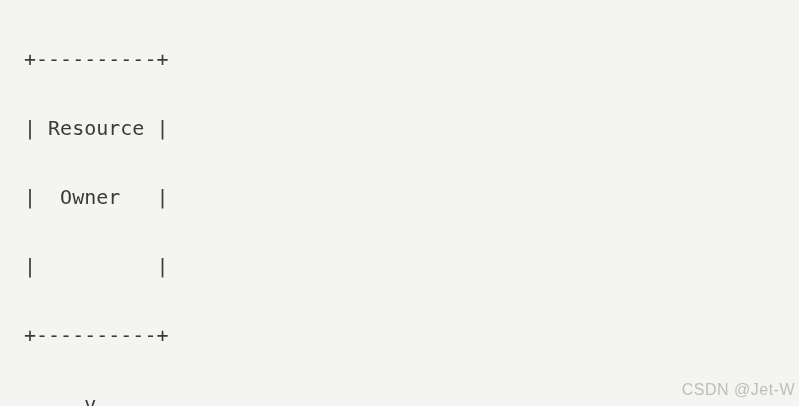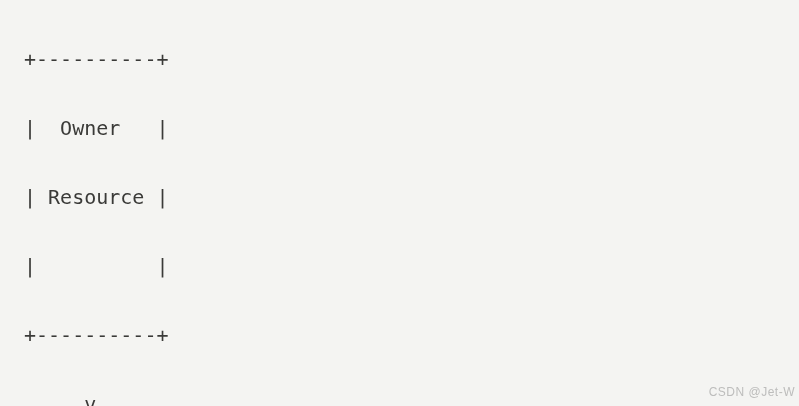--- a/index.html
+++ b/index.html
@@ -27,32 +27,32 @@
   .diagram .line {
     height: 23px;
     white-space: pre;
   }
   .watermark {
     position: absolute;
     right: 4px;
     bottom: 7px;
     z-index: 0;
     font-family: "Liberation Sans", "DejaVu Sans", sans-serif;
-    font-size: 12px;
+    font-size: 16px;
     letter-spacing: 0.5px;
     color: #bdbdbc;
   }
 </style>
 </head>
 <body>
 
 <div class="diagram">
   <div class="line">+----------+</div>
+  <div class="line">| Resource |</div>
   <div class="line">|  Owner   |</div>
-  <div class="line">| Resource |</div>
   <div class="line">|          |</div>
   <div class="line">+----------+</div>
   <div class="line">     v</div>
   
   
   
   
   
   
   

